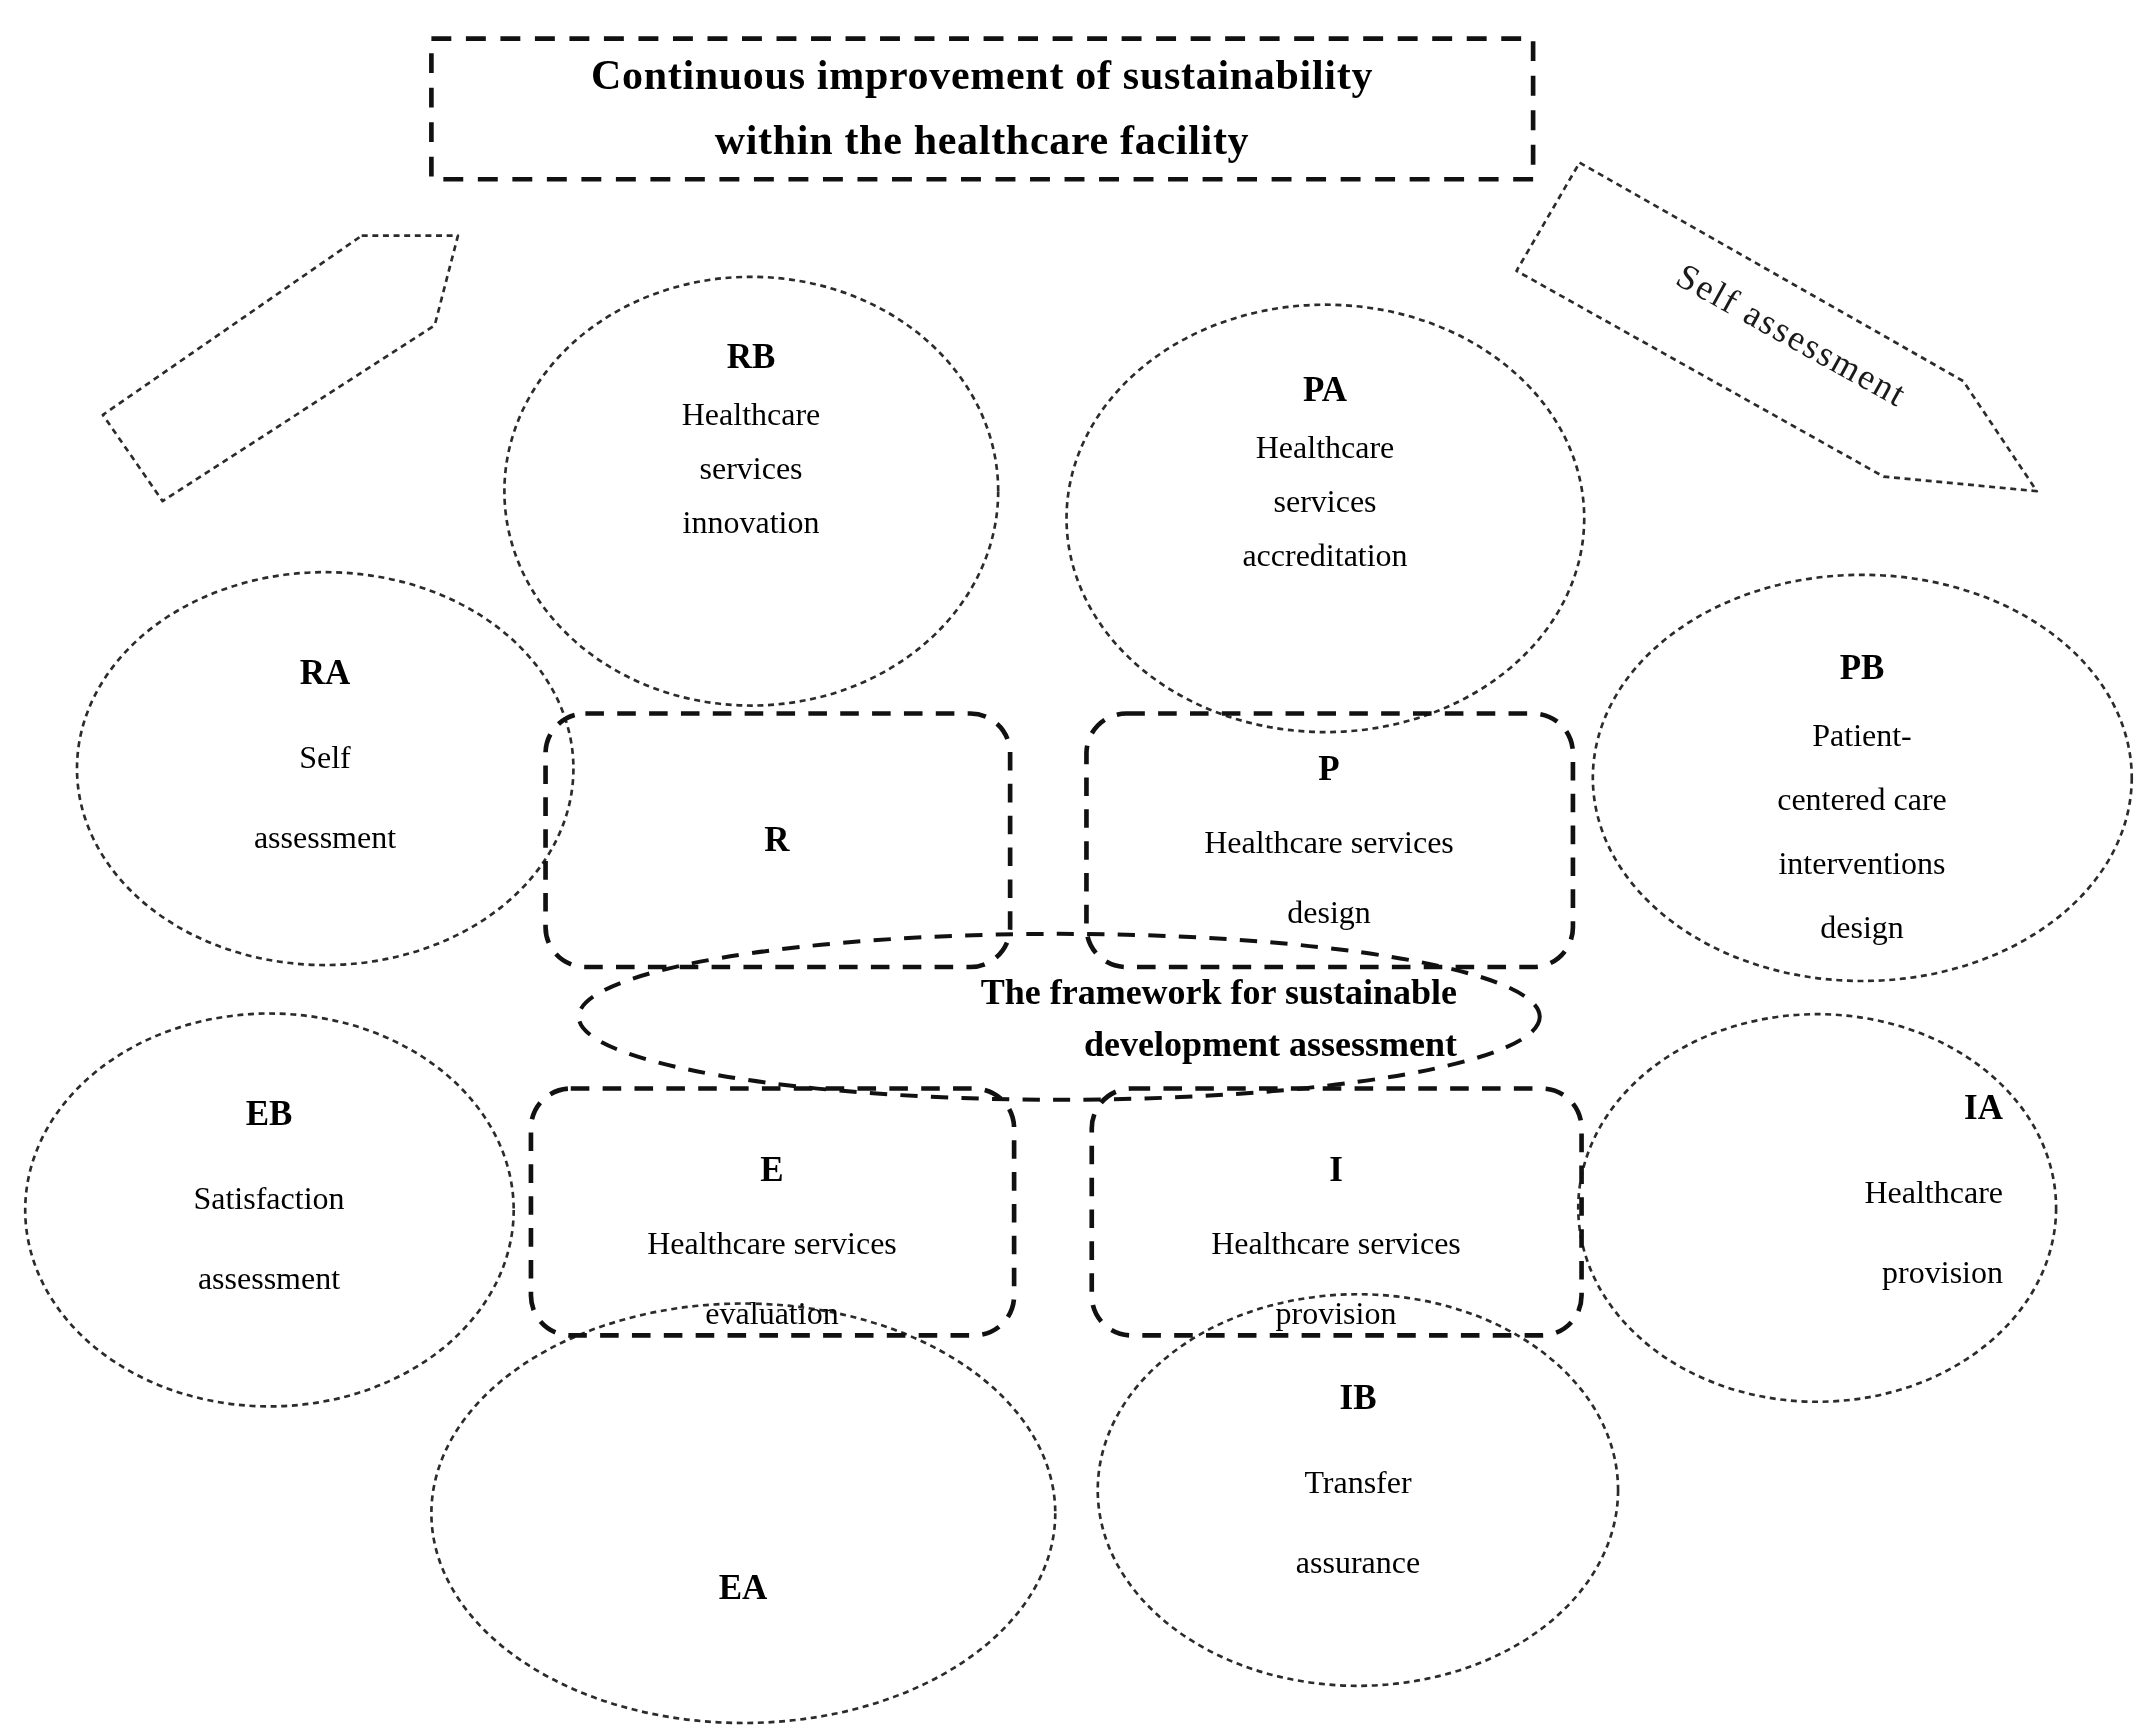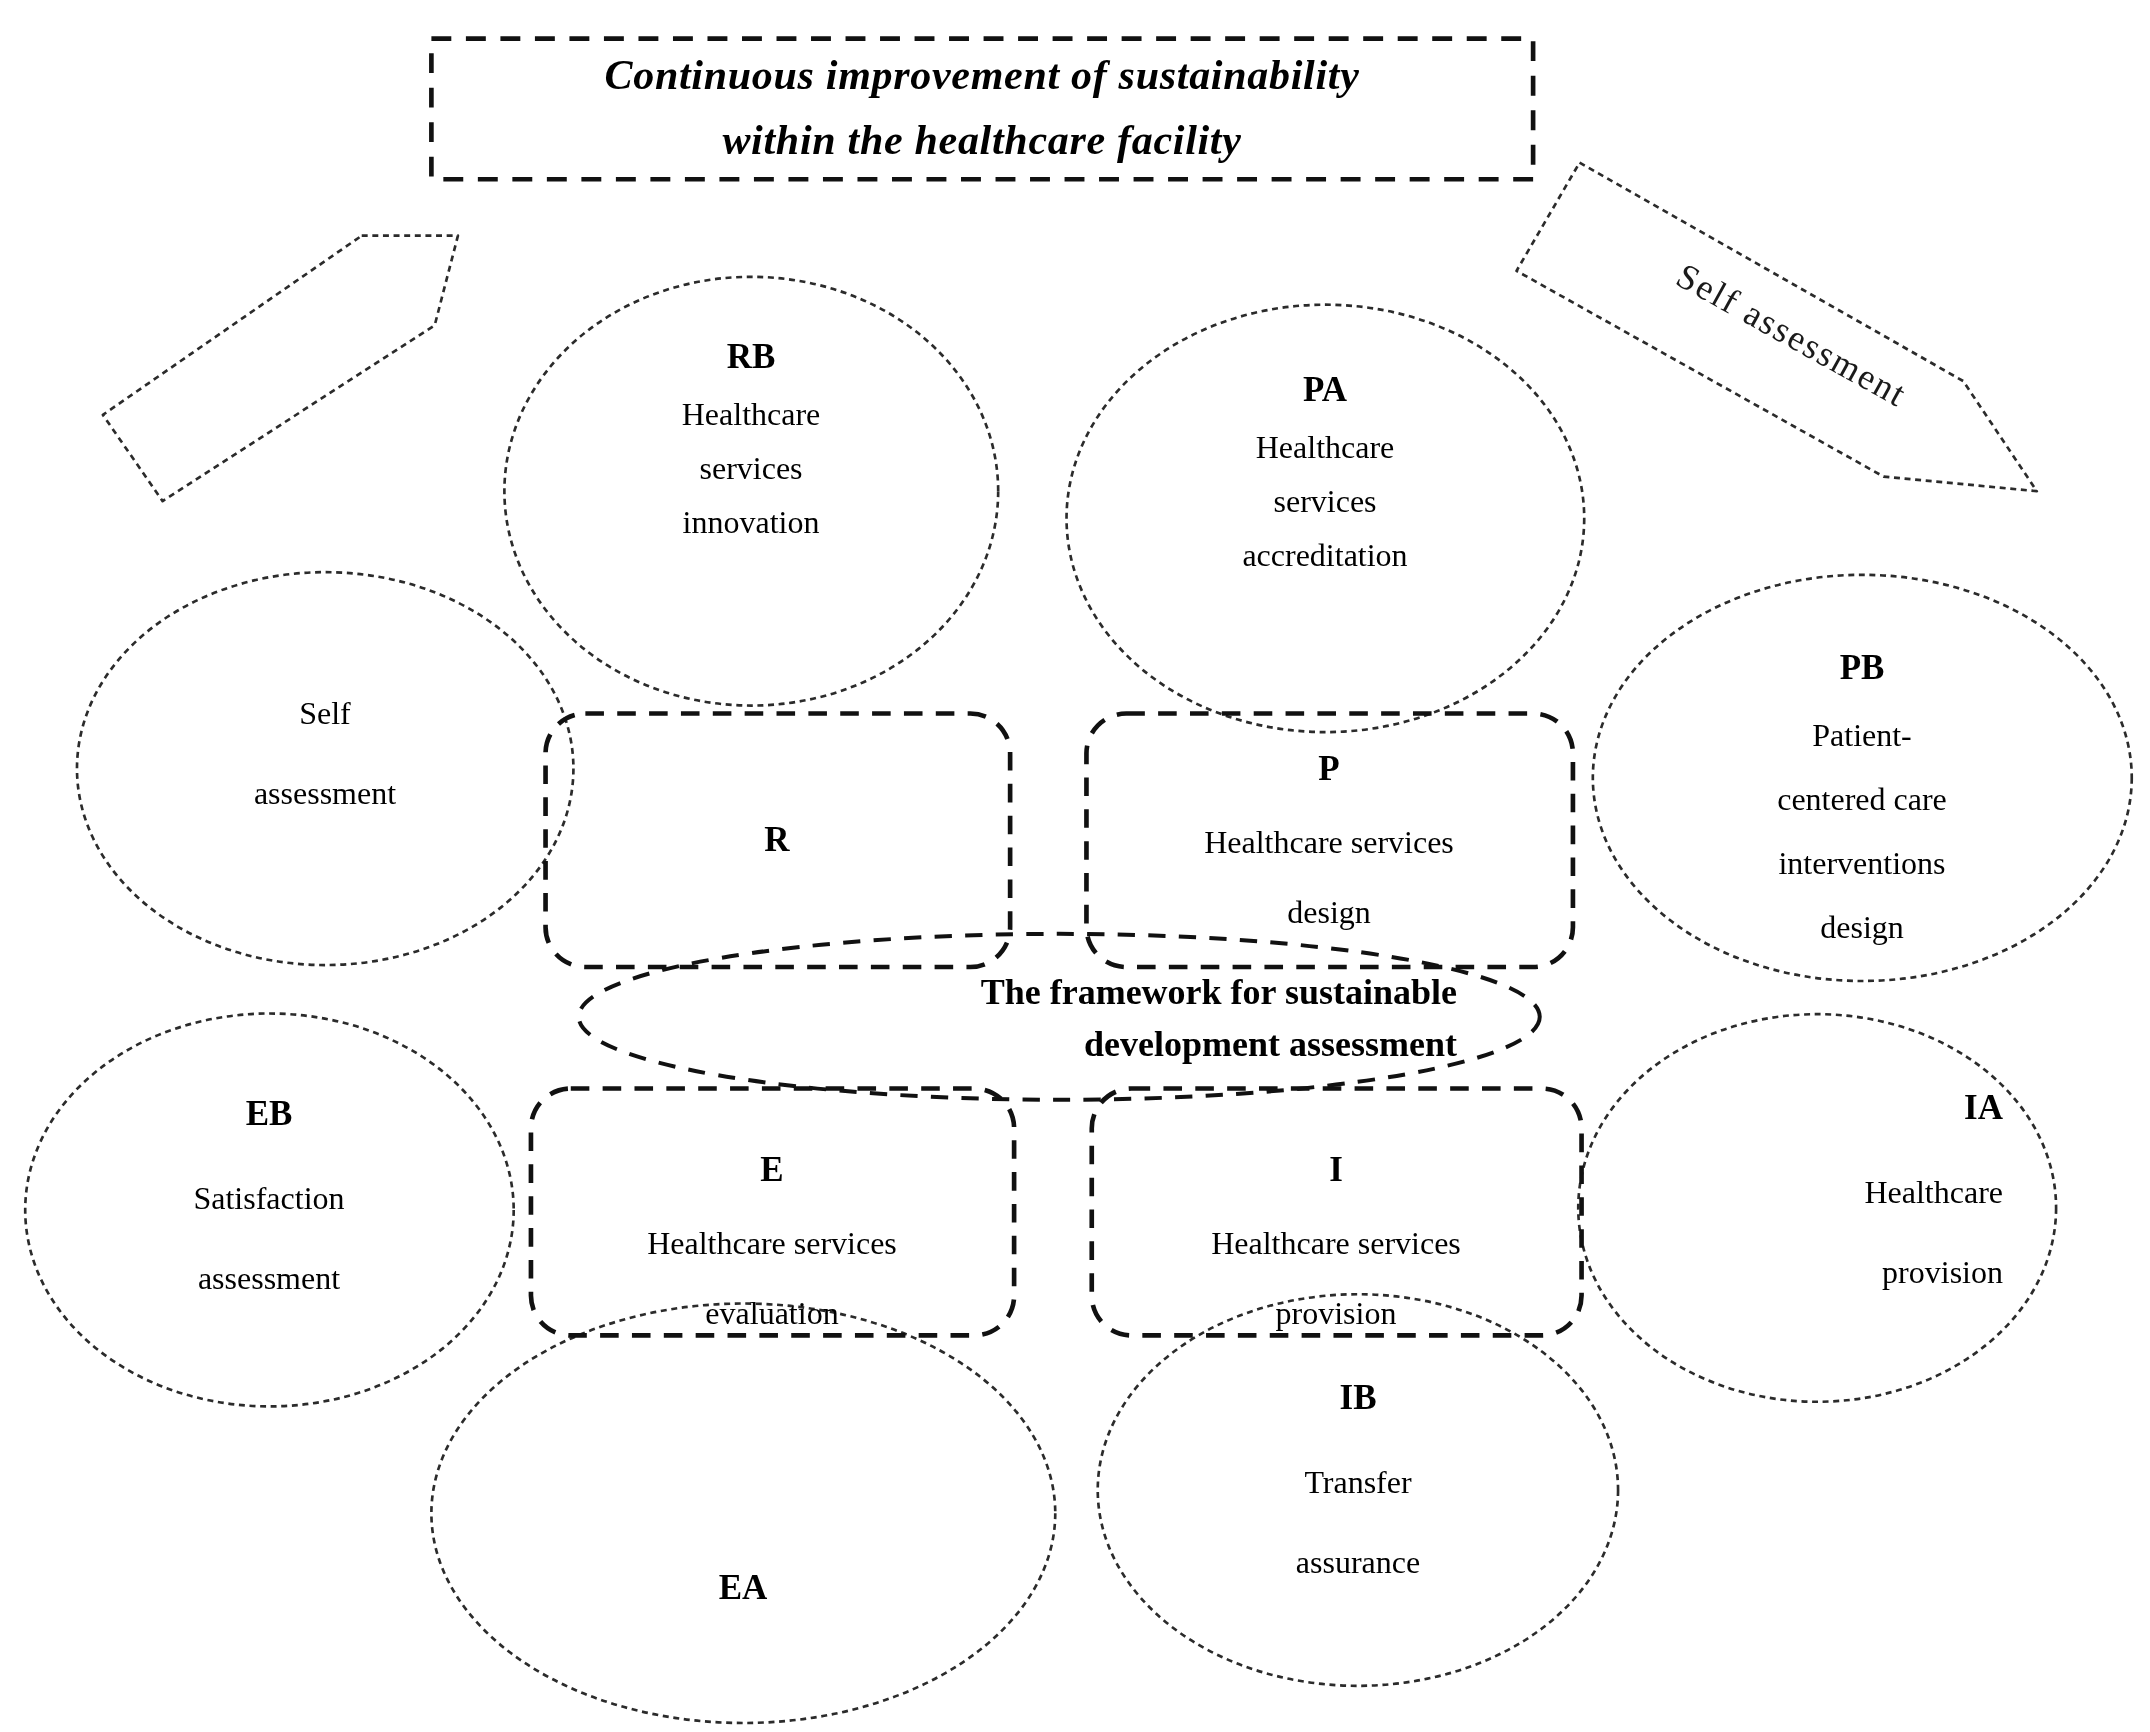--- a/index.html
+++ b/index.html
@@ -37,21 +37,20 @@
 
   .title-label {
     position: absolute;
     transform: translate(-50%, -50%);
     text-align: center;
     font-weight: bold;
     font-size: 42px;
     line-height: 1.55;
     letter-spacing: 0.7px;
     white-space: pre-line;
-    font-style: italic;
   }
   .center-label {
     position: absolute;
     transform: translate(-50%, -50%);
     text-align: right;
     font-weight: bold;
     font-size: 36px;
     line-height: 1.45;
     white-space: pre-line;
   }
@@ -111,20 +110,21 @@
   </div>
 
   <div class="node lh17" style="left:1325px; top:471px; width:425px;">
     <span class="code">PA</span>
     <span class="label">Healthcare
 services
 accreditation</span>
   </div>
 
   <div class="node lh25" style="left:325px; top:753px; width:372px;">
+    <span class="code">RA</span>
     <span class="label">Self
 assessment</span>
   </div>
 
   <div class="node lh20" style="left:1862px; top:796px; width:398px;">
     <span class="code">PB</span>
     <span class="label">Patient-
 centered care
 interventions
 design</span>

